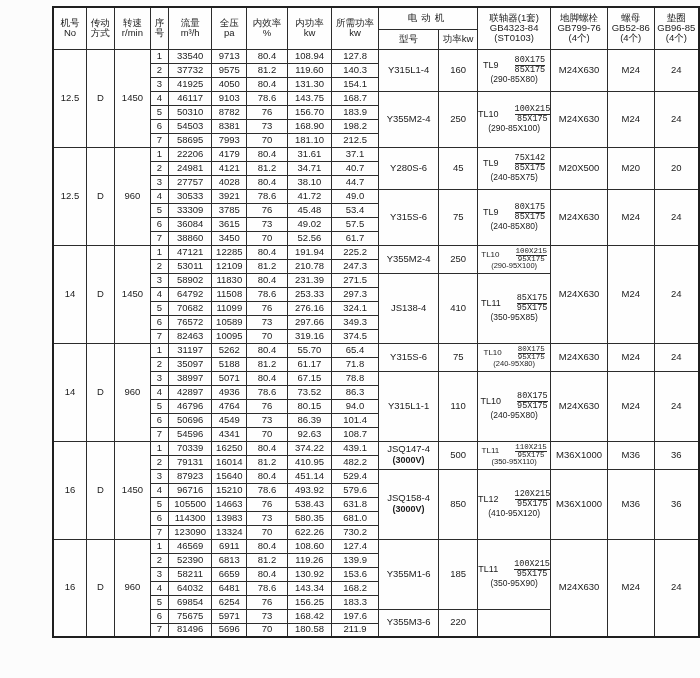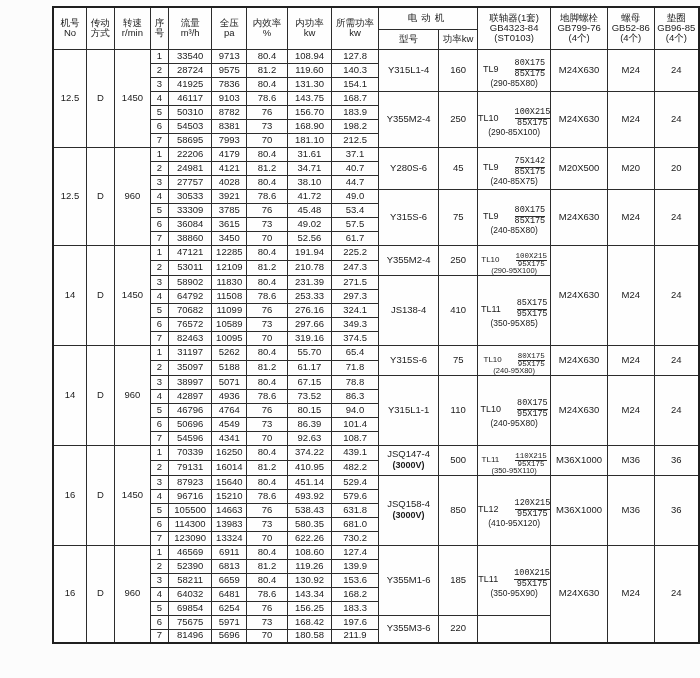--- a/index.html
+++ b/index.html
@@ -7,21 +7,21 @@
   .page { width:700px; height:678px; padding:6px 0 0 52px; overflow:hidden; }
   .title { font-size:17.5px; font-weight:bold; letter-spacing:0.5px; margin-bottom:7px; }
   table.fan { border-collapse:collapse; table-layout:fixed; border:2px solid #1f1f1f; background:#fefefe; }
   th, td { border:1px solid #2c2c2c; text-align:center; vertical-align:middle; padding:0; font-size:9.5px; line-height:1.12; font-weight:normal; overflow:hidden; white-space:nowrap; }
   thead th { font-size:9.5px; line-height:1.1; }
   thead tr.h1 th { height:22px; }
   thead tr.h2 th { height:20px; }
   tbody tr { height:14px; }
   .grp { letter-spacing:4px; }
   .cplcell { white-space:nowrap; }
-  .cpl { display:flex; align-items:center; justify-content:center; gap:16px;margin-top:7px; }
+  .cpl { display:flex; align-items:center; justify-content:center; gap:16px; }
   .tl { font-size:9px; }
   .frac { display:inline-block; font-size:8.5px; line-height:1.1;font-family:Liberation Mono, monospace; }
   .ft { display:block; border-bottom:1px solid #2c2c2c; }
   .fb { display:block; }
   .note { font-size:8.5px; line-height:1.05; }
   .tight .tl { font-size:8px; }
   .tight .frac { font-size:7.5px; line-height:0.95; }
   .tight .note { font-size:7.5px; line-height:0.9; }
   .m2 { font-size:9px; line-height:1.15;font-weight:bold; }
 </style>
@@ -91,30 +91,30 @@
               </span>
             </div>
             <div class="note">(290-85X80)</div>
           </td>
           <td rowspan="3">M24X630</td>
           <td rowspan="3">M24</td>
           <td rowspan="3">24</td>
         </tr>
         <tr>
           <td>2</td>
-          <td>28724</td>
+          <td>37732</td>
           <td>9575</td>
           <td>81.2</td>
           <td>119.60</td>
           <td>140.3</td>
         </tr>
         <tr>
           <td>3</td>
           <td>41925</td>
-          <td>7836</td>
+          <td>4050</td>
           <td>80.4</td>
           <td>131.30</td>
           <td>154.1</td>
         </tr>
         <tr>
           <td>4</td>
           <td>46117</td>
           <td>9103</td>
           <td>78.6</td>
           <td>143.75</td>

